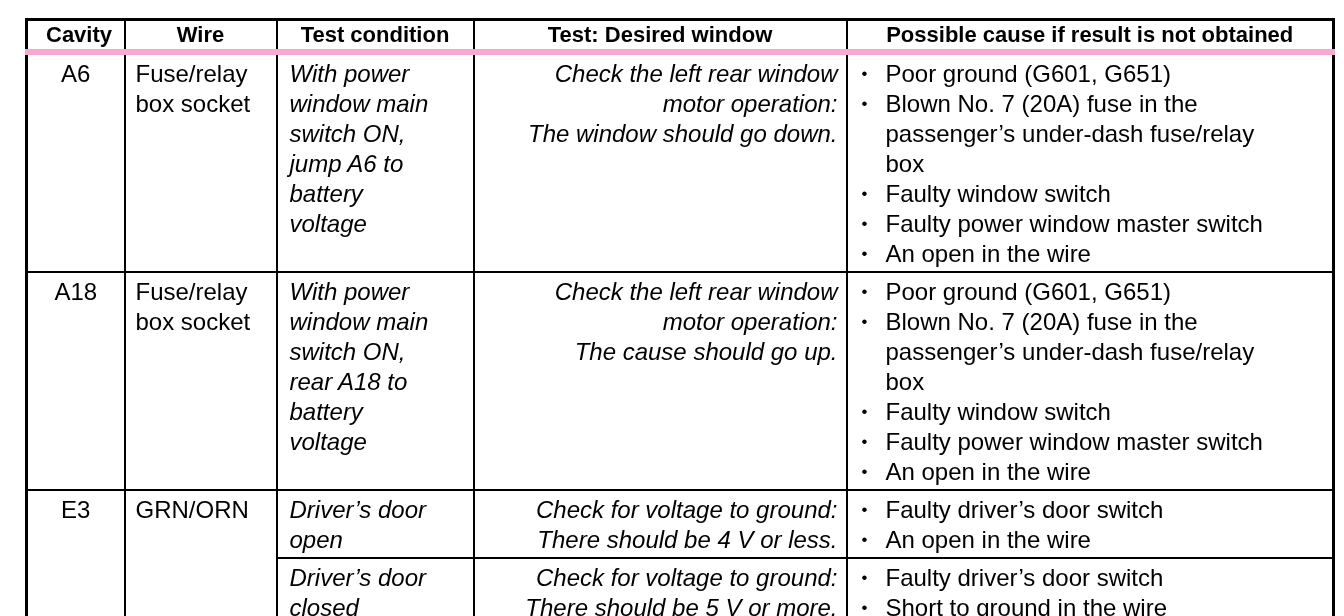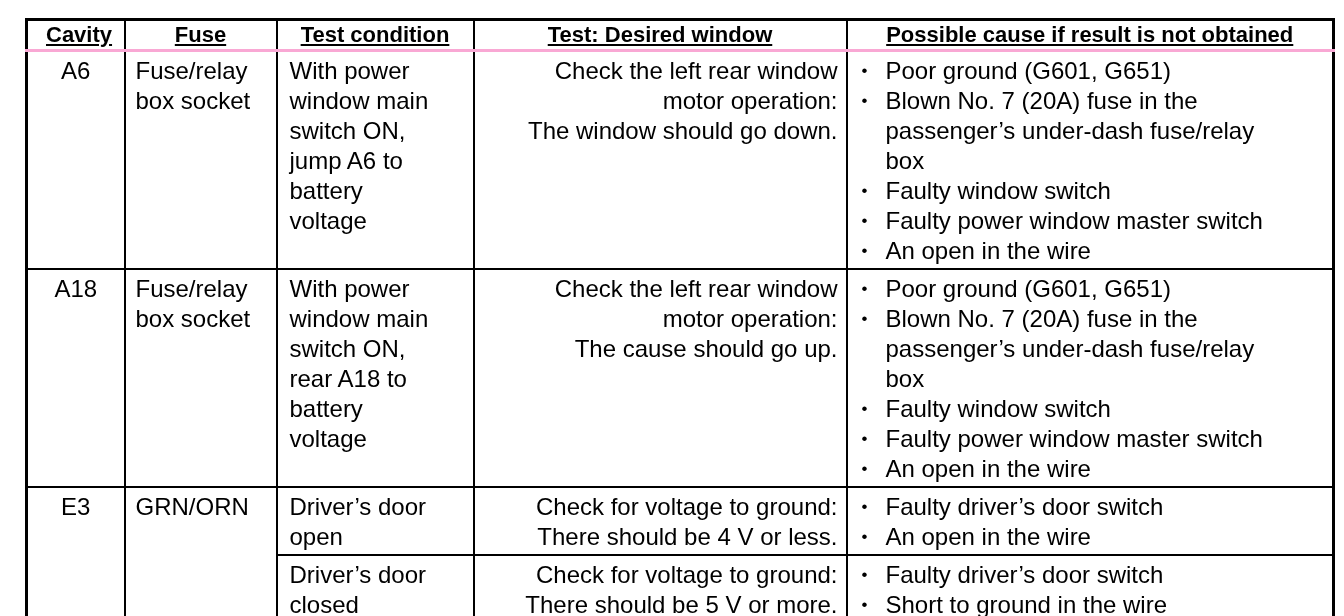--- a/index.html
+++ b/index.html
@@ -27,40 +27,39 @@
     border: 2px solid #000;
     vertical-align: top;
     overflow: hidden;
   }
   th {
     font-size: 22px;
     font-weight: bold;
     text-align: center;
     vertical-align: middle;
     padding: 1px 18px;
-    border-bottom: 3px solid #f9a8d4;
+    border-bottom: 6px solid #f9a8d4;
     line-height: 26px;
-    text-decoration: underline;
   }
   td {
     font-size: 24px;
     line-height: 30px;
     padding: 4px 8px 2px 12px;
     margin-top: 10px;
   }
   td.c-cavity {
     text-align: center;
     padding-left: 2px;
     padding-right: 2px;
   }
   td.c-wire  { padding-left: 10px; padding-right: 4px; }
   td.c-cond  { padding-left: 12px; padding-right: 6px; }
   td.c-result{ padding-left: 12px; padding-right: 8px; text-align: right; }
   td.c-causes{ padding-left: 12px; padding-right: 58px; }
-  .tline { line-height: 30px; }
+  .tline { line-height: 30px; font-style: italic; }
   .cause { display: flex; align-items: flex-start; }
   .dot {
     flex: 0 0 26px;
     font-size: 17px;
     line-height: 30px;
     padding-left: 2px;
   }
   .cause-text { flex: 1; line-height: 30px; }
 </style>
 </head>
@@ -71,21 +70,21 @@
     <colgroup>
       <col style="width:98px">
       <col style="width:152px">
       <col style="width:197px">
       <col style="width:373px">
       <col style="width:487px">
     </colgroup>
     <thead>
       <tr style="height:31px;">
         <th>Cavity</th>
-        <th>Fuse</th>
+        <th>Wire</th>
         <th>Test condition</th>
         <th>Test: Desired window</th>
         <th>Possible cause if result is not obtained</th>
       </tr>
     </thead>
     <tbody>
       <tr style="height:213px;">
         <td class="c-cavity">A6</td>
         <td class="c-wire">Fuse/relay box socket</td>
         <td class="c-cond">

